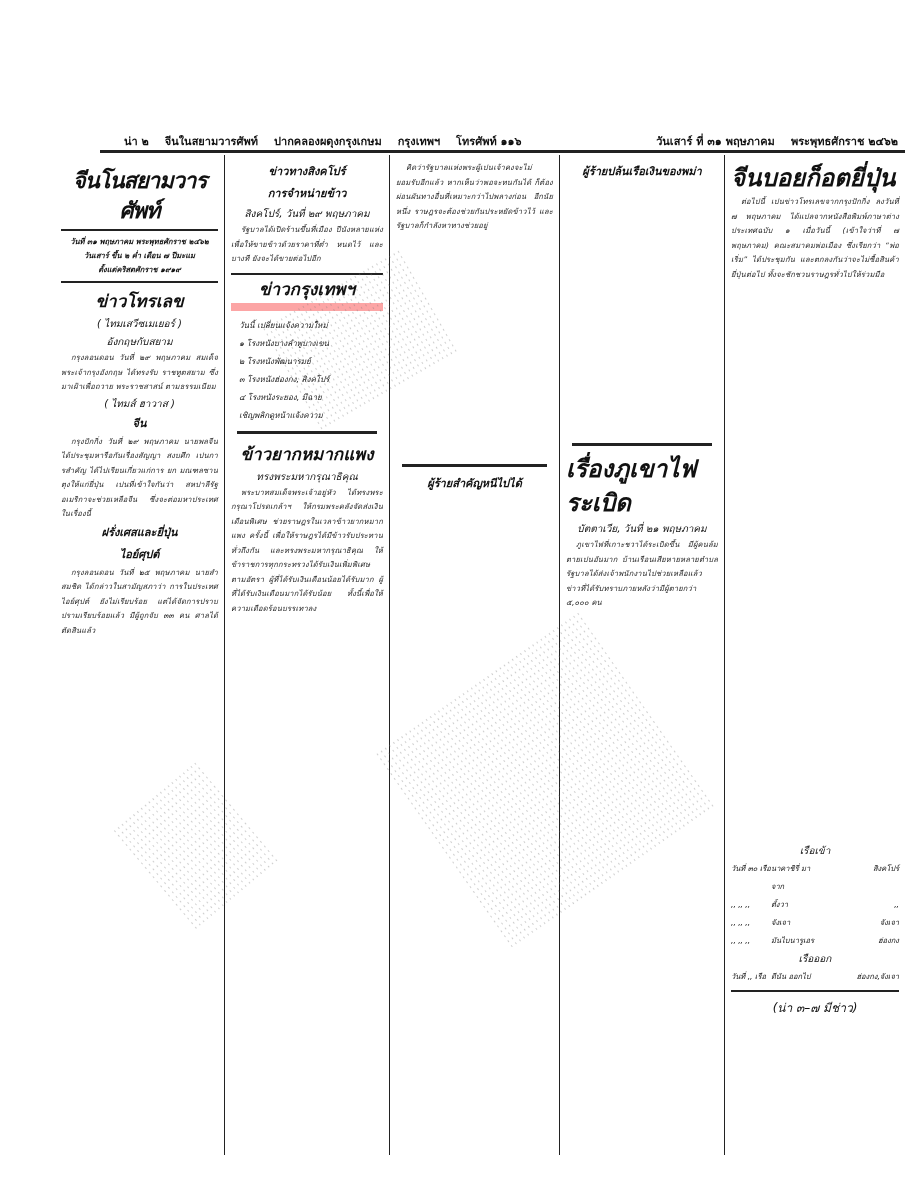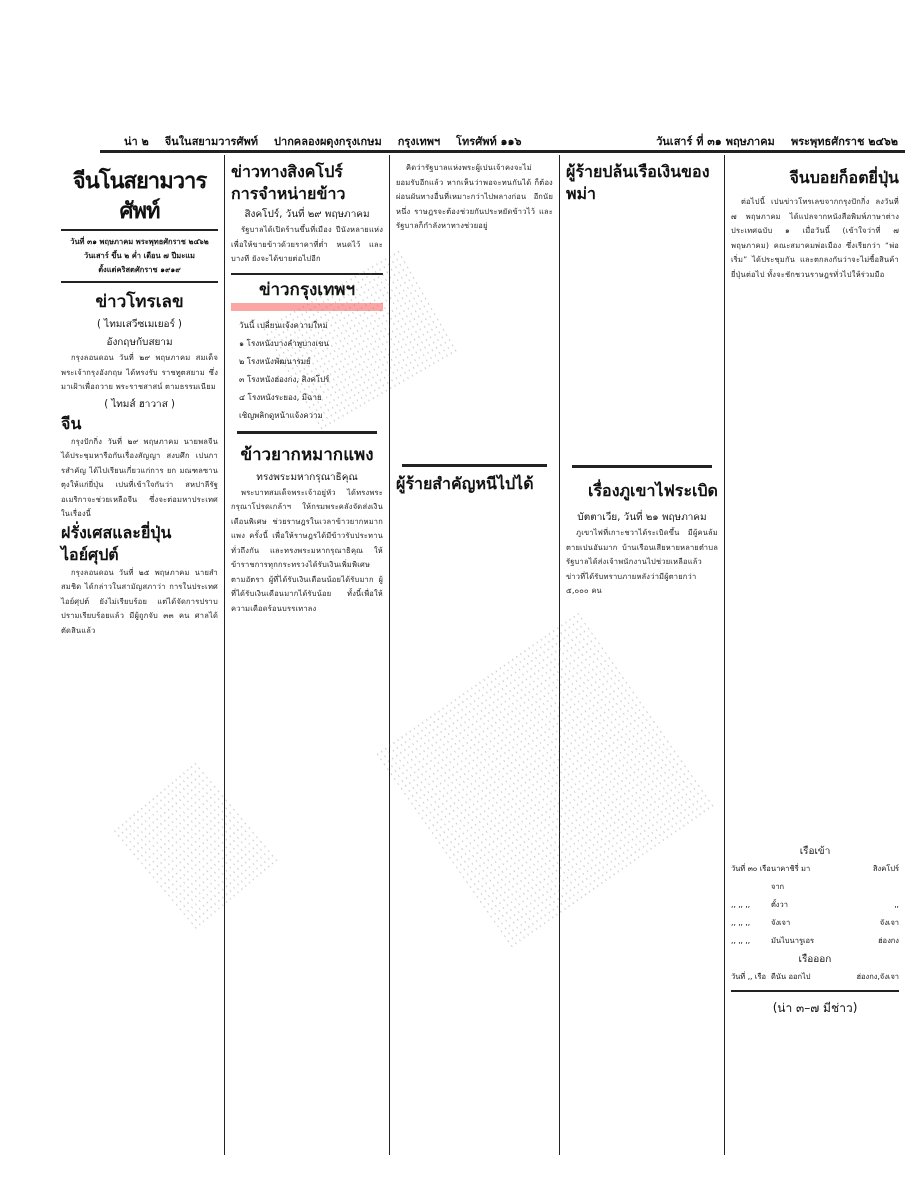--- a/index.html
+++ b/index.html
@@ -5,33 +5,33 @@
   * { box-sizing: border-box; margin: 0; padding: 0; }
   html, body { width: 915px; height: 1200px; background: #ffffff; overflow: hidden; }
   body { font-family: "DejaVu Sans", sans-serif; color: #111; position: relative; }
 
   .page-header { position: absolute; left: 124px; top: 130px; width: 790px; height: 22px;
     display: flex; align-items: center; font-size: 11px; font-weight: bold; white-space: nowrap; }
   .page-header span { margin-right: 16px; }
   .page-header .right { margin-left: auto; display: flex; justify-content: space-between; }
   .header-rule { position: absolute; left: 100px; top: 150px; width: 805px; height: 3px; background: #222; }
 
-  .columns { position: absolute; left: 55px; top: 155px; width: 850px; height: 1000px; display: flex; }
+  .columns { position: absolute; left: 55px; top: 155px; width: 850px; height: 1000px; display: flex; font-style: italic; }
   .col { position: relative; height: 100%; padding: 6px 6px 0 6px; overflow: hidden; border-right: 1.5px solid #222; }
   .col:last-child { border-right: none; }
   .c1 { width: 170px; } .c2 { width: 165px; } .c3 { width: 170px; } .c4 { width: 165px; } .c5 { width: 180px; }
 
   .masthead { font-family: "DejaVu Serif", serif; font-weight: 900; font-size: 22px; text-align: center;
     letter-spacing: -1px; line-height: 30px; margin-top: 4px; }
   .mast-rule { height: 2px; background: #222; margin: 4px 0; }
   .small-c { font-size: 7.5px; text-align: center; line-height: 14px; font-weight: bold; }
   .head-l { font-size: 17px; font-weight: bold; text-align: center; line-height: 28px; }
-  .head-m { font-size: 16px; font-weight: bold; line-height: 22px; }
+  .head-m { font-size: 11px; font-weight: bold; text-align: center; line-height: 22px; }
   .head-s { font-size: 10px; text-align: center; line-height: 18px; }
-  .head-xl { font-size: 16px; font-weight: bold; text-align: right; line-height: 34px; }
+  .head-xl { font-size: 24px; font-weight: bold; text-align: left; line-height: 34px; }
   .boxed { border-top: 2px solid #222; border-bottom: 8px solid #fca5a5; margin: 6px 0; }
   .thick-rule { height: 3px; background: #222; margin: 6px 6px; }
 
   .body-text { font-size: 7.5px; line-height: 14.5px; text-align: justify; letter-spacing: 0.2px; color: #1a1a1a; }
   .body-text p { text-indent: 10px; }
   .list-item { font-size: 8px; line-height: 18px; padding-left: 8px; }
 
   .schedule-row { font-size: 7.5px; line-height: 18px; display: flex; }
   .schedule-row .a { width: 40px; } .schedule-row .b { width: 50px; } .schedule-row .c { flex: 1; text-align: right; }
   .cont { font-size: 12px; text-align: center; line-height: 24px; margin-top: 4px; }

